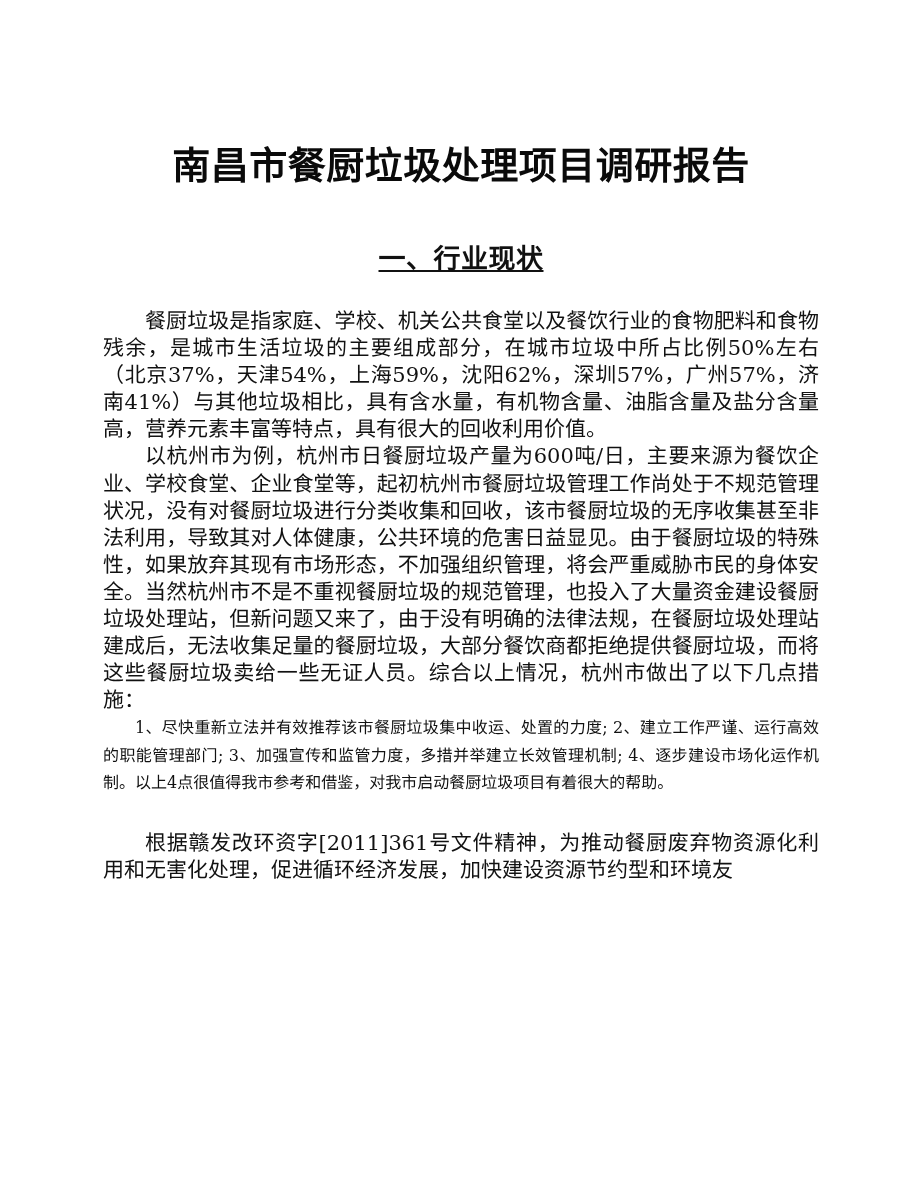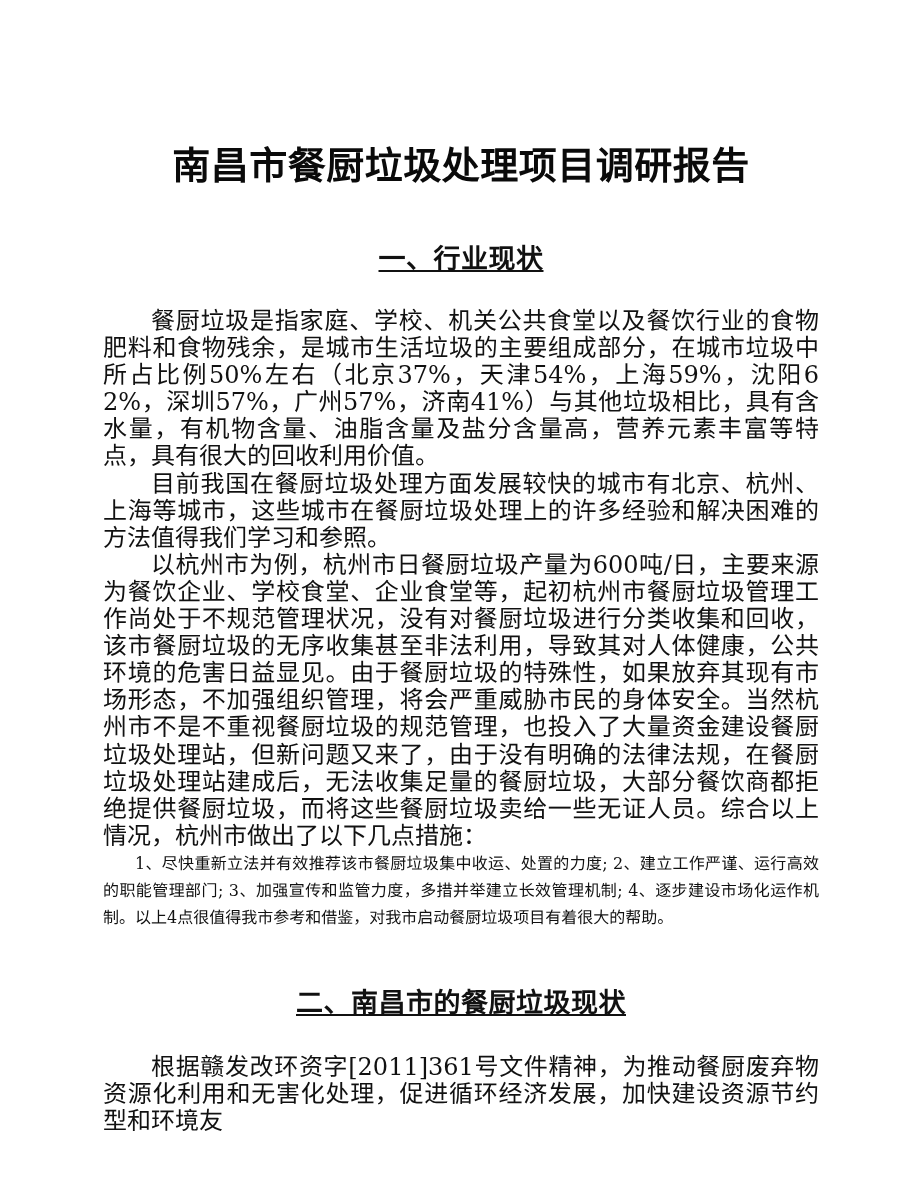--- a/index.html
+++ b/index.html
@@ -55,21 +55,21 @@
     color: #111111;
     text-decoration: underline;
   }
 
   .section-heading-1 { padding-top: 52px; }
   .section-heading-2 { padding-top: 55px; }
 
   p.body-text {
     margin: 0;
     font-family: "DejaVu Serif", "Liberation Serif", serif;
-    font-size: 24px;
+    font-size: 21px;
     line-height: 27.1px;
     text-align: justify;
     text-justify: inter-ideograph;
     text-indent: 2em;
     color: #111111;
     word-break: break-all;
   }
 
   .para-gap-first { padding-top: 32px; }
   .para-gap-last  { padding-top: 34px; }
@@ -91,24 +91,22 @@
 
 <div class="page">
   <div class="content">
 
     <h1 class="doc-title">南昌市餐厨垃圾处理项目调研报告</h1>
 
     <h2 class="section-heading section-heading-1">一、行业现状</h2>
 
     <p class="body-text para-gap-first">餐厨垃圾是指家庭、学校、机关公共食堂以及餐饮行业的食物肥料和食物残余，是城市生活垃圾的主要组成部分，在城市垃圾中所占比例50%左右（北京37%，天津54%，上海59%，沈阳62%，深圳57%，广州57%，济南41%）与其他垃圾相比，具有含水量，有机物含量、油脂含量及盐分含量高，营养元素丰富等特点，具有很大的回收利用价值。</p>
 
-    <p class="body-text">目前我国在餐厨垃圾处理方面发展较快的城市有北京、杭州、上海等城市，这些城市在餐厨垃圾处理上的许多经验和解决困难的方法值得我们学习和参照。</p>
 
     <p class="body-text">以杭州市为例，杭州市日餐厨垃圾产量为600吨/日，主要来源为餐饮企业、学校食堂、企业食堂等，起初杭州市餐厨垃圾管理工作尚处于不规范管理状况，没有对餐厨垃圾进行分类收集和回收，该市餐厨垃圾的无序收集甚至非法利用，导致其对人体健康，公共环境的危害日益显见。由于餐厨垃圾的特殊性，如果放弃其现有市场形态，不加强组织管理，将会严重威胁市民的身体安全。当然杭州市不是不重视餐厨垃圾的规范管理，也投入了大量资金建设餐厨垃圾处理站，但新问题又来了，由于没有明确的法律法规，在餐厨垃圾处理站建成后，无法收集足量的餐厨垃圾，大部分餐饮商都拒绝提供餐厨垃圾，而将这些餐厨垃圾卖给一些无证人员。综合以上情况，杭州市做出了以下几点措施：</p>
 
     <p class="measures-block">1、尽快重新立法并有效推荐该市餐厨垃圾集中收运、处置的力度; 2、建立工作严谨、运行高效的职能管理部门; 3、加强宣传和监管力度，多措并举建立长效管理机制; 4、逐步建设市场化运作机制。以上4点很值得我市参考和借鉴，对我市启动餐厨垃圾项目有着很大的帮助。</p>
 
-    <h2 class="section-heading section-heading-2">二、南昌市的餐厨垃圾现状</h2>
 
     <p class="body-text para-gap-last">根据赣发改环资字[2011]361号文件精神，为推动餐厨废弃物资源化利用和无害化处理，促进循环经济发展，加快建设资源节约型和环境友</p>
 
   </div>
 </div>
 
 </body></html>

